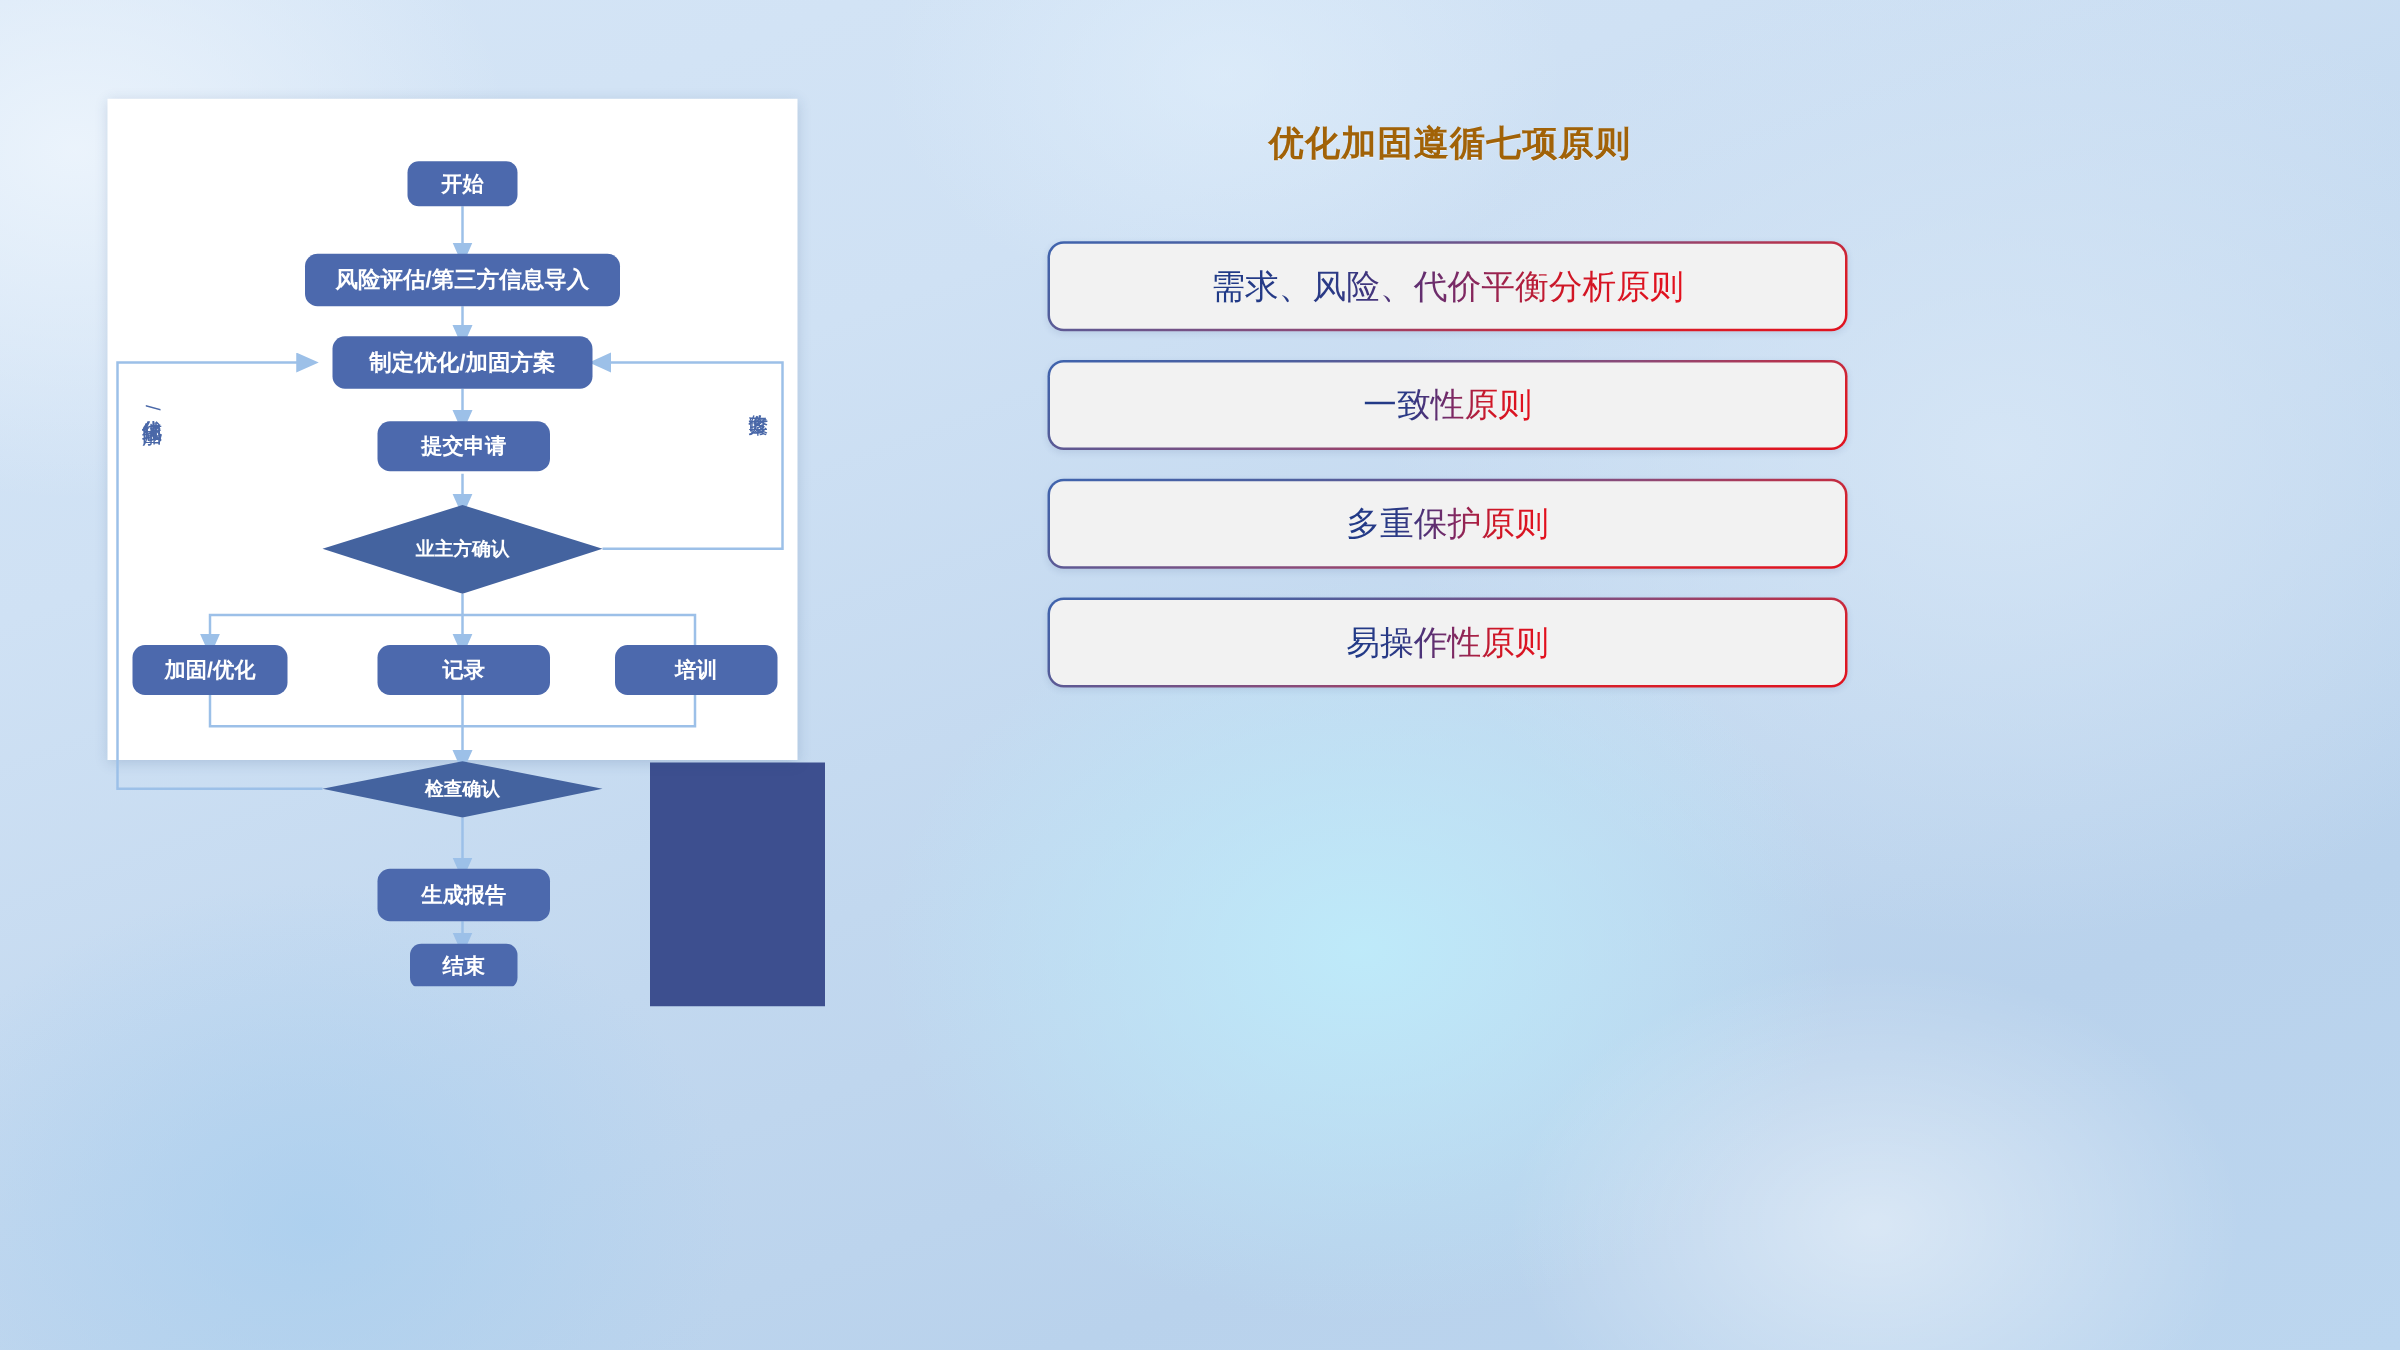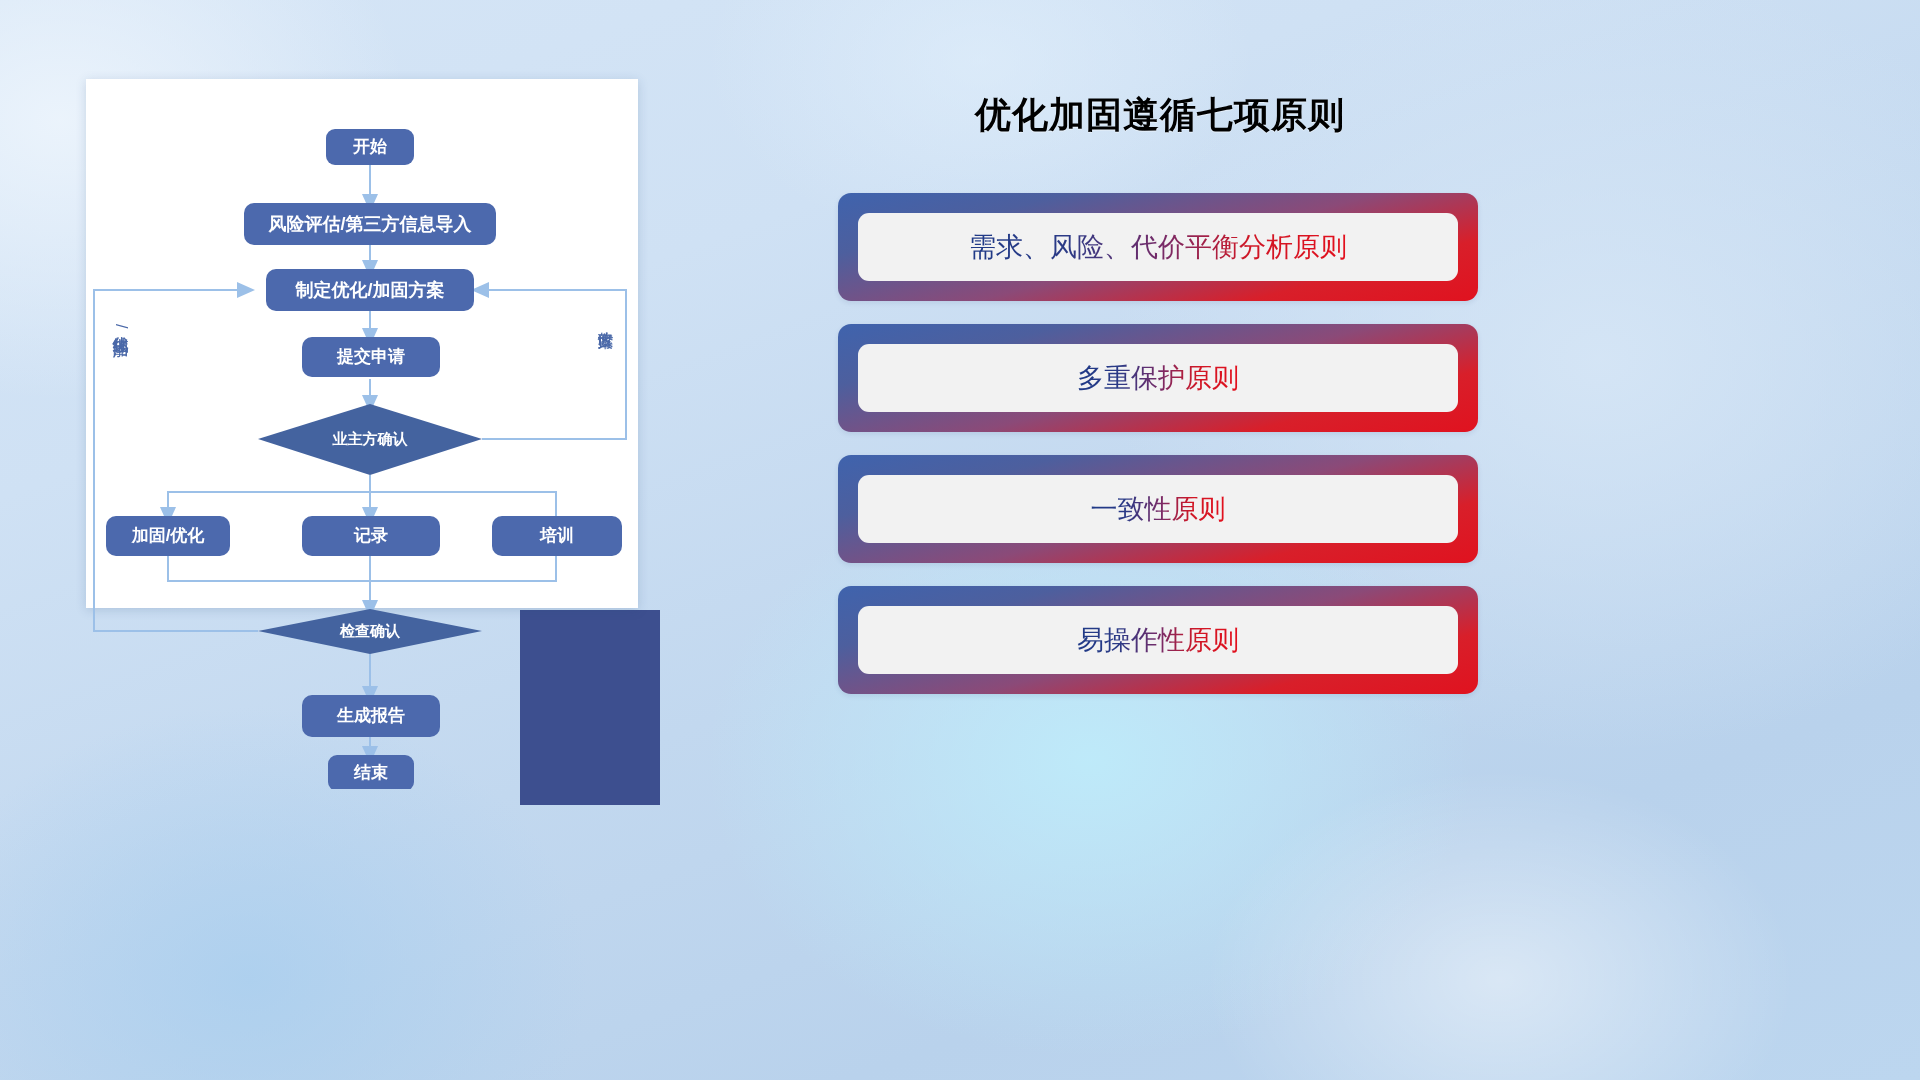--- a/index.html
+++ b/index.html
@@ -28,27 +28,27 @@
   #shadow-block{position:absolute;left:520px;top:610px;width:140px;height:195px;background:#3d4f8f;}
   #flow-panel{position:absolute;left:86px;top:79px;width:552px;height:529px;
       background:#ffffff;box-shadow:0 2px 10px rgba(40,70,120,.18);}
   #flow-svg{position:absolute;left:0;top:0;}
   .node-text{fill:#ffffff;font-family:"Liberation Sans","DejaVu Sans",sans-serif;font-weight:bold;text-anchor:middle;dominant-baseline:middle;}
   .edge-text{fill:#4a68a8;font-family:"Liberation Sans","DejaVu Sans",sans-serif;font-weight:normal;}
 
   
   #rail-title{position:absolute;left:835px;top:86px;width:650px;height:58px;
       display:flex;align-items:center;justify-content:center;}
-  #rail-title span{font-size:36px;font-weight:bold;color:#000000;letter-spacing:1px;
+  #rail-title span{font-size:28px;font-weight:bold;color:#a16207;letter-spacing:1px;
       text-shadow:0 1px 0 rgba(255,255,255,.45);white-space:nowrap;}
 
   
   #cards{position:absolute;left:838px;top:193px;width:640px;}
   .card{position:relative;height:68px;margin-bottom:23px;border-radius:13px;
-        padding:20px;background:linear-gradient(165deg,#3f63ad 0%,#4d5f9e 22%,#8b4a78 52%,#d81f2a 78%,#e0121f 100%);
+        padding:2px;background:linear-gradient(165deg,#3f63ad 0%,#4d5f9e 22%,#8b4a78 52%,#d81f2a 78%,#e0121f 100%);
         box-shadow:0 2px 5px rgba(60,80,130,.12);}
   .card-inner{width:100%;height:100%;border-radius:11px;background:#f2f2f2;
         display:flex;align-items:center;justify-content:center;}
   .card-label{font-size:27px;font-weight:normal;white-space:nowrap;
         background:linear-gradient(90deg,#1f3a87 0%,#2b3a86 26%,#7a2a66 52%,#cf1726 74%,#e3101d 100%);
         -webkit-background-clip:text;background-clip:text;color:transparent;
         -webkit-text-fill-color:transparent;}
 </style>
 </head>
 <body>
@@ -157,26 +157,26 @@
 </div>
 
 <div id="cards">
   <div class="card">
     <div class="card-inner">
       <span class="card-label">需求、风险、代价平衡分析原则</span>
     </div>
   </div>
   <div class="card">
     <div class="card-inner">
-      <span class="card-label">多重保护原则</span>
+      <span class="card-label">一致性原则</span>
     </div>
   </div>
   <div class="card">
     <div class="card-inner">
-      <span class="card-label">一致性原则</span>
+      <span class="card-label">多重保护原则</span>
     </div>
   </div>
   <div class="card">
     <div class="card-inner">
       <span class="card-label">易操作性原则</span>
     </div>
   </div>
 </div>
 
 </body></html>

